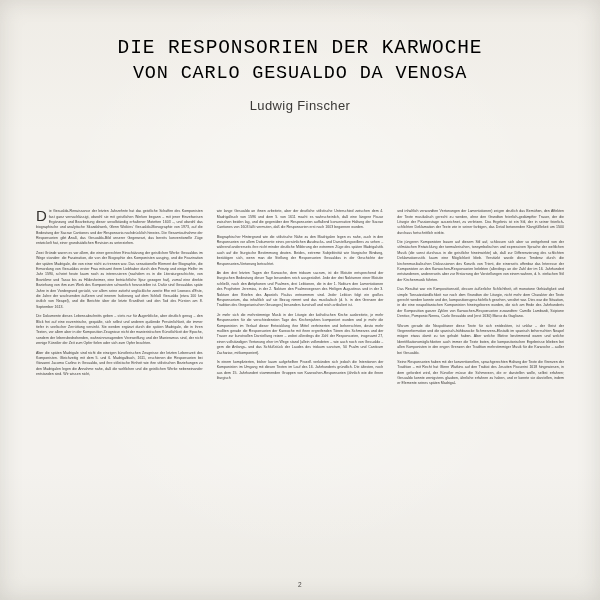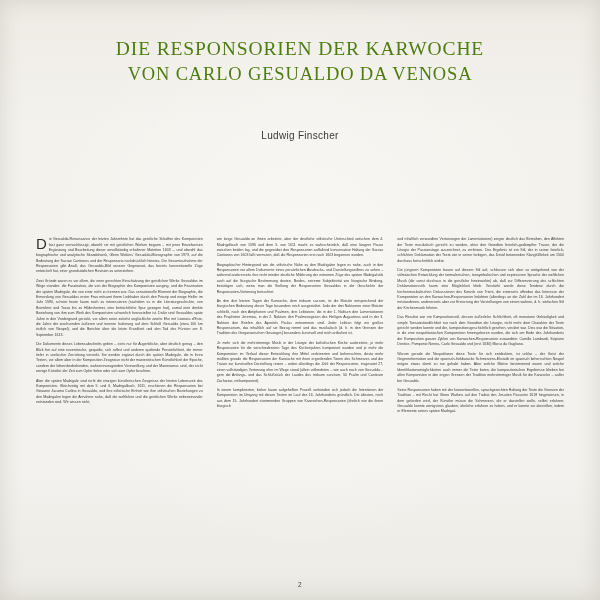--- a/index.html
+++ b/index.html
@@ -38,35 +38,35 @@
   }
 
   .header {
     position: relative;
     margin: 0 auto;
     padding-top: 36px;
     width: 470px;
     text-align: center;
   }
   .title-line {
-    font-family: Liberation Serif, serif;
+    font-family: Liberation Mono, monospace;
     font-weight: 400;
     letter-spacing: 0.045em;
-    color: #4d7c0f;
+    color: #000000;
     font-size: 19.5px;
     line-height: 1.32;
     white-space: nowrap;
   }
   .title-line.two {
     font-size: 18.5px;
     text-align: center;
   }
   .author {
-    margin-top: 44px;
-    font-size: 10px;
+    margin-top: 12px;
+    font-size: 13px;
     letter-spacing: 0.03em;
     color: #3a3835;
   }
 
   .columns {
     position: relative;
     display: flex;
     gap: 14px;
     margin: 0 auto;
     padding: 0 36px;

